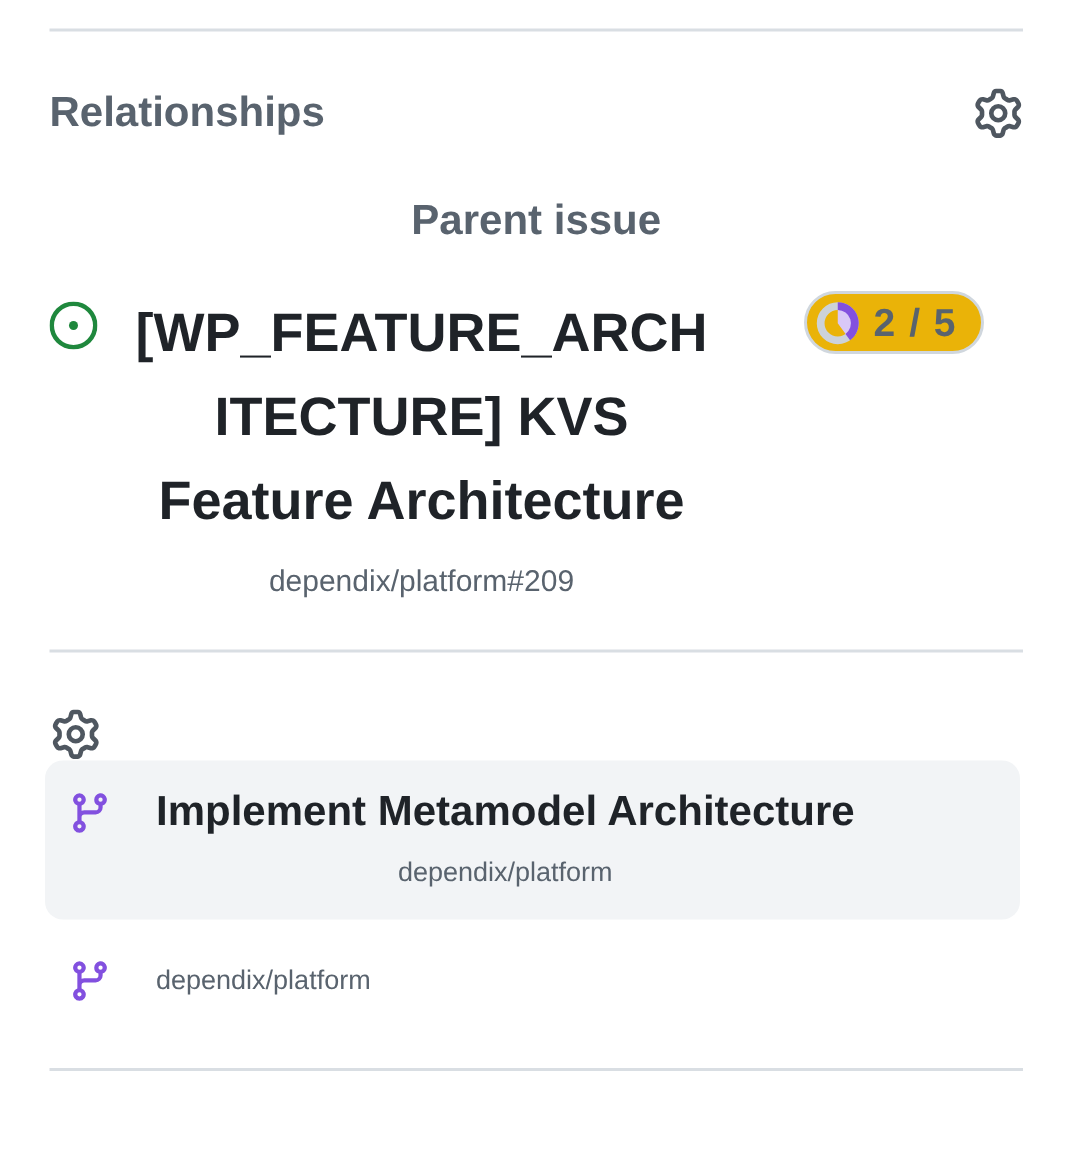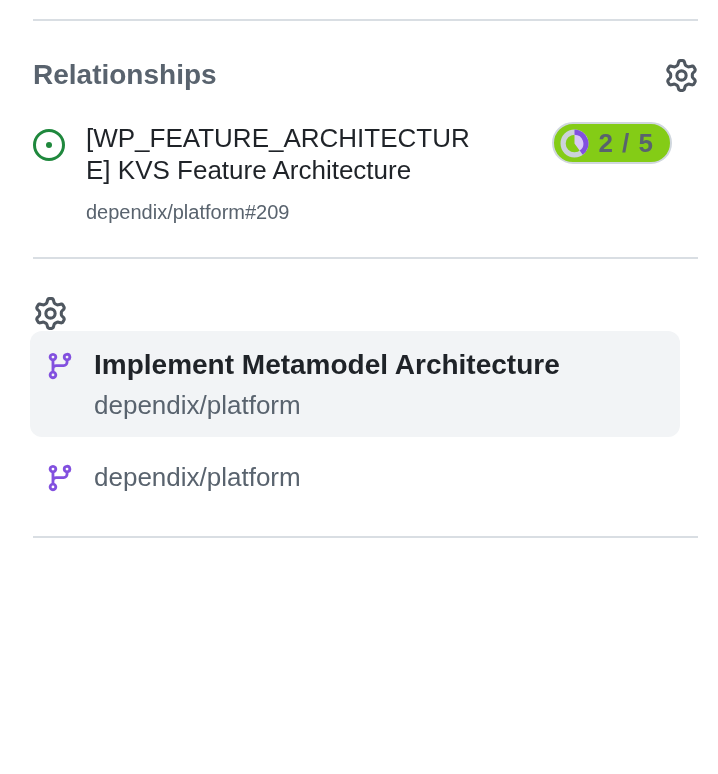--- a/index.html
+++ b/index.html
@@ -13,21 +13,21 @@
     --track:#ccd2d9;
     --pill-border:#d0d7de;
   }
   *{box-sizing:border-box;}
   html,body{margin:0;padding:0;}
   body{
     width:718px;height:774px;overflow:hidden;background:#ffffff;
     font-family:"Liberation Sans", sans-serif;color:var(--fg);
     -webkit-font-smoothing:antialiased;
   }
-  .page{padding:0 20px 0 33px;}
+  .page{padding:0 36px 0 33px;text-align:center;}
   .divider{border:none;border-top:2px solid var(--divider);margin:0;}
   .divider.top{margin-top:19px;}
   .divider.mid{margin-top:28px;}
   .divider.bottom{margin-top:27px;}
 
   .section-header{
     display:flex;justify-content:space-between;align-items:center;
     margin-top:36px;height:36px;
   }
   .section-title{
@@ -44,71 +44,72 @@
     margin-top:36px;line-height:36px;
   }
 
   .parent-row{
     position:relative;display:flex;gap:21px;margin-top:29px;
   }
   .issue-icon{flex:0 0 32px;width:32px;height:32px;margin-top:7px;}
   .issue-icon svg{width:32px;height:32px;fill:var(--green);}
   .parent-text{min-width:0;}
   .parent-title{
-    font-size:26px;font-weight:400;line-height:32px;color:var(--fg);
+    font-size:36px;font-weight:700;line-height:56px;color:var(--fg);
     max-width:390px;overflow-wrap:anywhere;cursor:pointer;
   }
   .parent-repo{
     font-size:20px;color:var(--muted);margin-top:9px;line-height:34px;
   }
   .pill{
     position:absolute;top:0;right:26px;height:42px;
     display:flex;align-items:center;gap:9px;
     border:2px solid var(--pill-border);border-radius:22px;
-    background:#84cc16;padding:0 16px 0 6px;
+    background:#eab308;padding:0 16px 0 6px;
   }
   .pill svg{width:29px;height:29px;display:block;}
   .pill-count{
     font-size:26px;font-weight:600;color:var(--muted);letter-spacing:1px;white-space:nowrap;
   }
 
   .dev-item{
-    display:flex;gap:19px;margin-left:-3px;width:650px;
+    display:flex;gap:29px;margin-left:-3px;width:650px;
     border-radius:12px;padding:14px 16px 12px 15px;cursor:pointer;
   }
   .dev-item.highlighted{background:var(--row-bg);}
   .dev-item + .dev-item{margin-top:6px;}
   .dev-item:first-of-type{margin-top:12px;}
   .branch-icon{flex:0 0 30px;width:30px;height:30px;margin-top:6px;}
   .branch-icon svg{width:30px;height:30px;fill:var(--purple);}
   .dev-text{min-width:0;}
   .dev-title{
     font-size:28px;font-weight:700;line-height:40px;color:var(--fg);
     max-width:540px;overflow-wrap:break-word;
   }
-  .dev-repo{font-size:26px;color:var(--muted);line-height:40px;}
+  .dev-repo{font-size:18px;color:var(--muted);line-height:40px;}
 </style>
 </head>
 <body>
 
 <div class="page">
 
   <hr class="divider top">
 
   <div class="section-header">
     <span class="section-title">Relationships</span>
     <button class="gear-btn">
       <span style="display:flex;">
         <svg viewBox="0 0 16 16" aria-hidden="true">
             <path d="M8 0a8.2 8.2 0 0 1 .701.031C9.444.095 9.99.645 10.16 1.29l.288 1.107c.018.066.079.158.212.224.231.114.454.243.668.386.123.082.233.09.299.071l1.103-.303c.644-.176 1.392.021 1.82.63.27.385.506.792.704 1.218.315.675.111 1.422-.364 1.891l-.814.806c-.049.048-.098.147-.088.294.016.257.016.515 0 .772-.01.147.038.246.088.294l.814.806c.475.469.679 1.216.364 1.891a7.977 7.977 0 0 1-.704 1.217c-.428.61-1.176.807-1.82.63l-1.102-.302c-.067-.019-.177-.011-.3.071a5.909 5.909 0 0 1-.668.386c-.133.066-.194.158-.211.224l-.29 1.106c-.168.646-.715 1.196-1.458 1.26a8.006 8.006 0 0 1-1.402 0c-.743-.064-1.289-.614-1.458-1.26l-.289-1.106c-.018-.066-.079-.158-.212-.224a5.738 5.738 0 0 1-.668-.386c-.123-.082-.233-.09-.299-.071l-1.103.303c-.644.176-1.392-.021-1.82-.63a8.12 8.12 0 0 1-.704-1.218c-.315-.675-.111-1.422.363-1.891l.815-.806c.05-.048.098-.147.088-.294a6.214 6.214 0 0 1 0-.772c.01-.147-.038-.246-.088-.294l-.815-.806C.635 6.045.431 5.298.746 4.623a7.92 7.92 0 0 1 .704-1.217c.428-.61 1.176-.807 1.82-.63l1.102.302c.067.019.177.011.3-.071.214-.143.437-.272.668-.386.133-.066.194-.158.211-.224l.29-1.106C6.009.645 6.556.095 7.299.03 7.53.01 7.764 0 8 0Zm-.571 1.525c-.036.003-.108.036-.137.146l-.289 1.105c-.147.561-.549.967-.998 1.189-.173.086-.34.183-.5.29-.417.278-.97.423-1.529.27l-1.103-.303c-.109-.03-.175.016-.195.045-.22.312-.412.644-.573.99-.014.031-.021.11.059.19l.815.806c.411.406.562.957.53 1.456a4.709 4.709 0 0 0 0 .582c.032.499-.119 1.05-.53 1.456l-.815.806c-.081.08-.073.159-.059.19.162.346.353.677.573.989.02.03.085.076.195.046l1.102-.303c.56-.153 1.113-.008 1.53.27.161.107.328.204.501.29.447.222.85.629.997 1.189l.289 1.105c.029.109.101.143.137.146a6.6 6.6 0 0 0 1.142 0c.036-.003.108-.036.137-.146l.289-1.105c.147-.561.549-.967.998-1.189.173-.086.34-.183.5-.29.417-.278.97-.423 1.529-.27l1.103.303c.109.029.175-.016.195-.045.22-.313.411-.644.573-.99.014-.031.021-.11-.059-.19l-.815-.806c-.411-.406-.562-.957-.53-1.456a4.709 4.709 0 0 0 0-.582c-.032-.499.119-1.05.53-1.456l.815-.806c.081-.08.073-.159.059-.19a6.464 6.464 0 0 0-.573-.989c-.02-.03-.085-.076-.195-.046l-1.102.303c-.56.153-1.113.008-1.53-.27a4.44 4.44 0 0 0-.501-.29c-.447-.222-.85-.629-.997-1.189l-.289-1.105c-.029-.11-.101-.143-.137-.146a6.6 6.6 0 0 0-1.142 0ZM11 8a3 3 0 1 1-6 0 3 3 0 0 1 6 0ZM9.5 8a1.5 1.5 0 1 0-3.001.001A1.5 1.5 0 0 0 9.5 8Z"></path>
           </svg>
       </span>
     </button>
   </div>
 
+  <div class="subheader">Parent issue</div>
 
   <div class="parent-row">
     <span class="issue-icon">
       <svg viewBox="0 0 16 16" aria-hidden="true">
           <path d="M8 9.5a1.5 1.5 0 1 0 0-3 1.5 1.5 0 0 0 0 3Z"></path>
           <path d="M8 0a8 8 0 1 1 0 16A8 8 0 0 1 8 0ZM1.5 8a6.5 6.5 0 1 0 13 0 6.5 6.5 0 0 0-13 0Z"></path>
         </svg>
     </span>
     <div class="parent-text">
       <div class="parent-title">[WP_FEATURE_ARCHITECTURE] KVS Feature Architecture</div>

